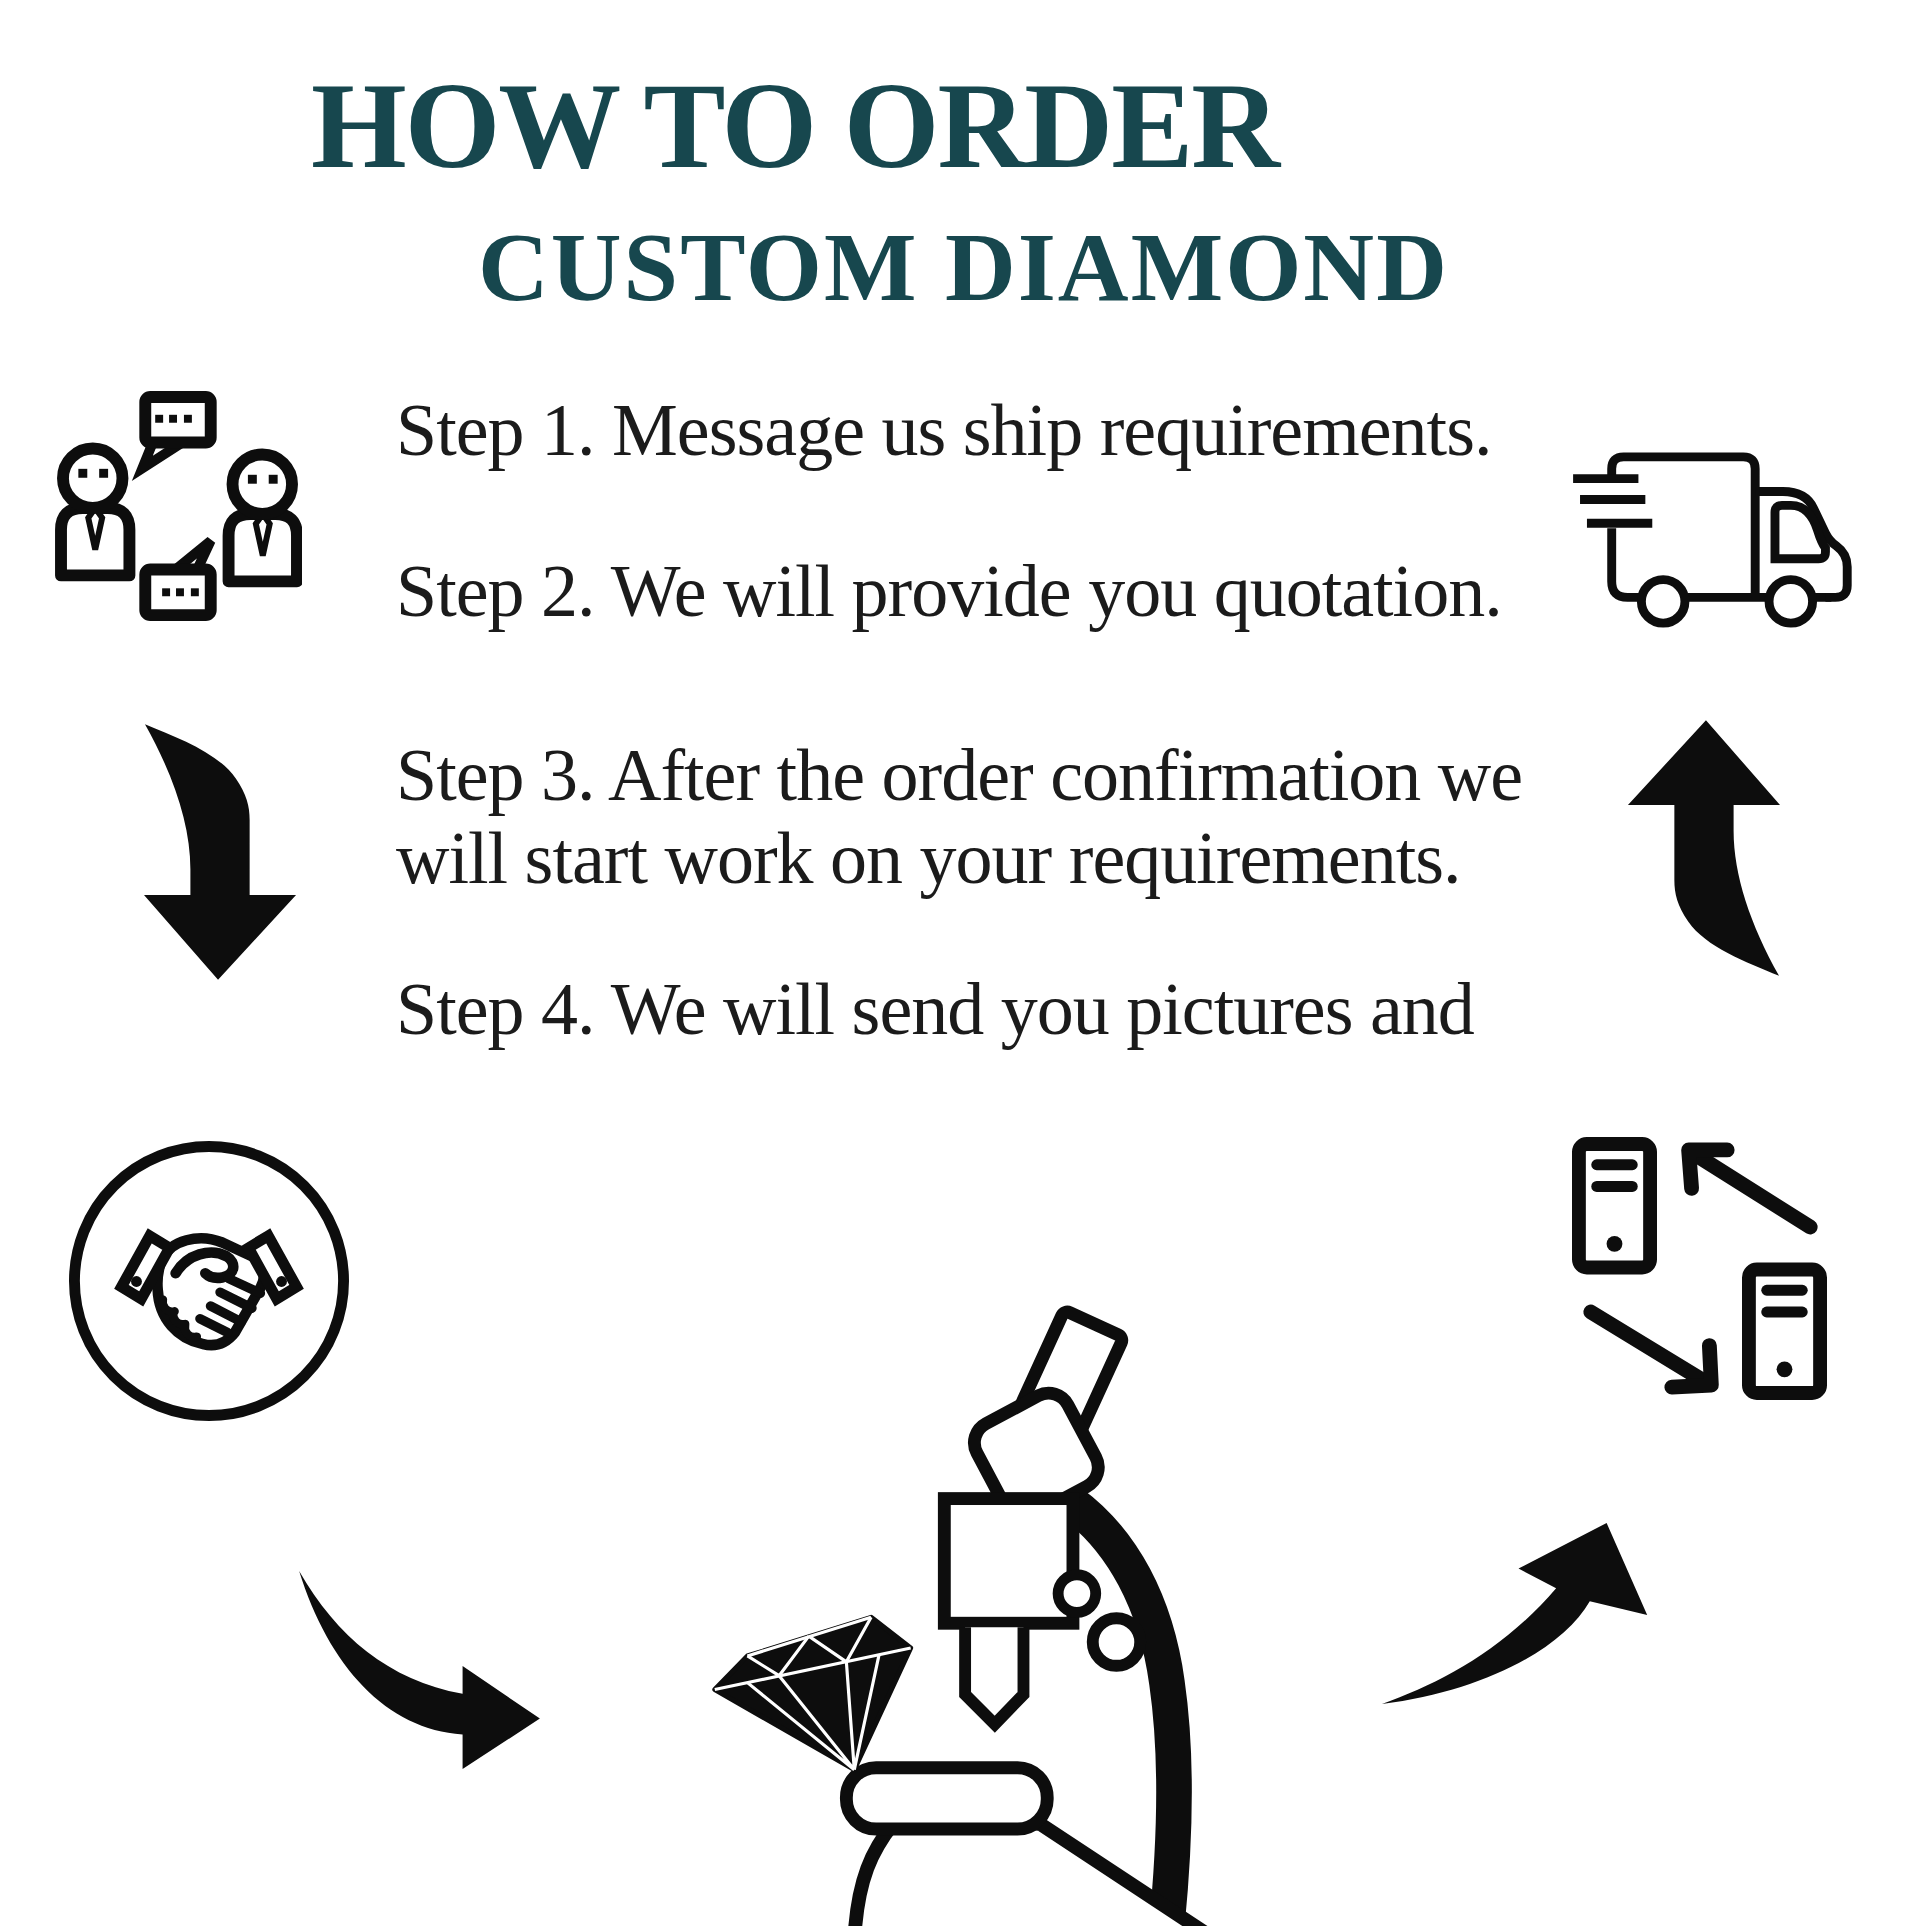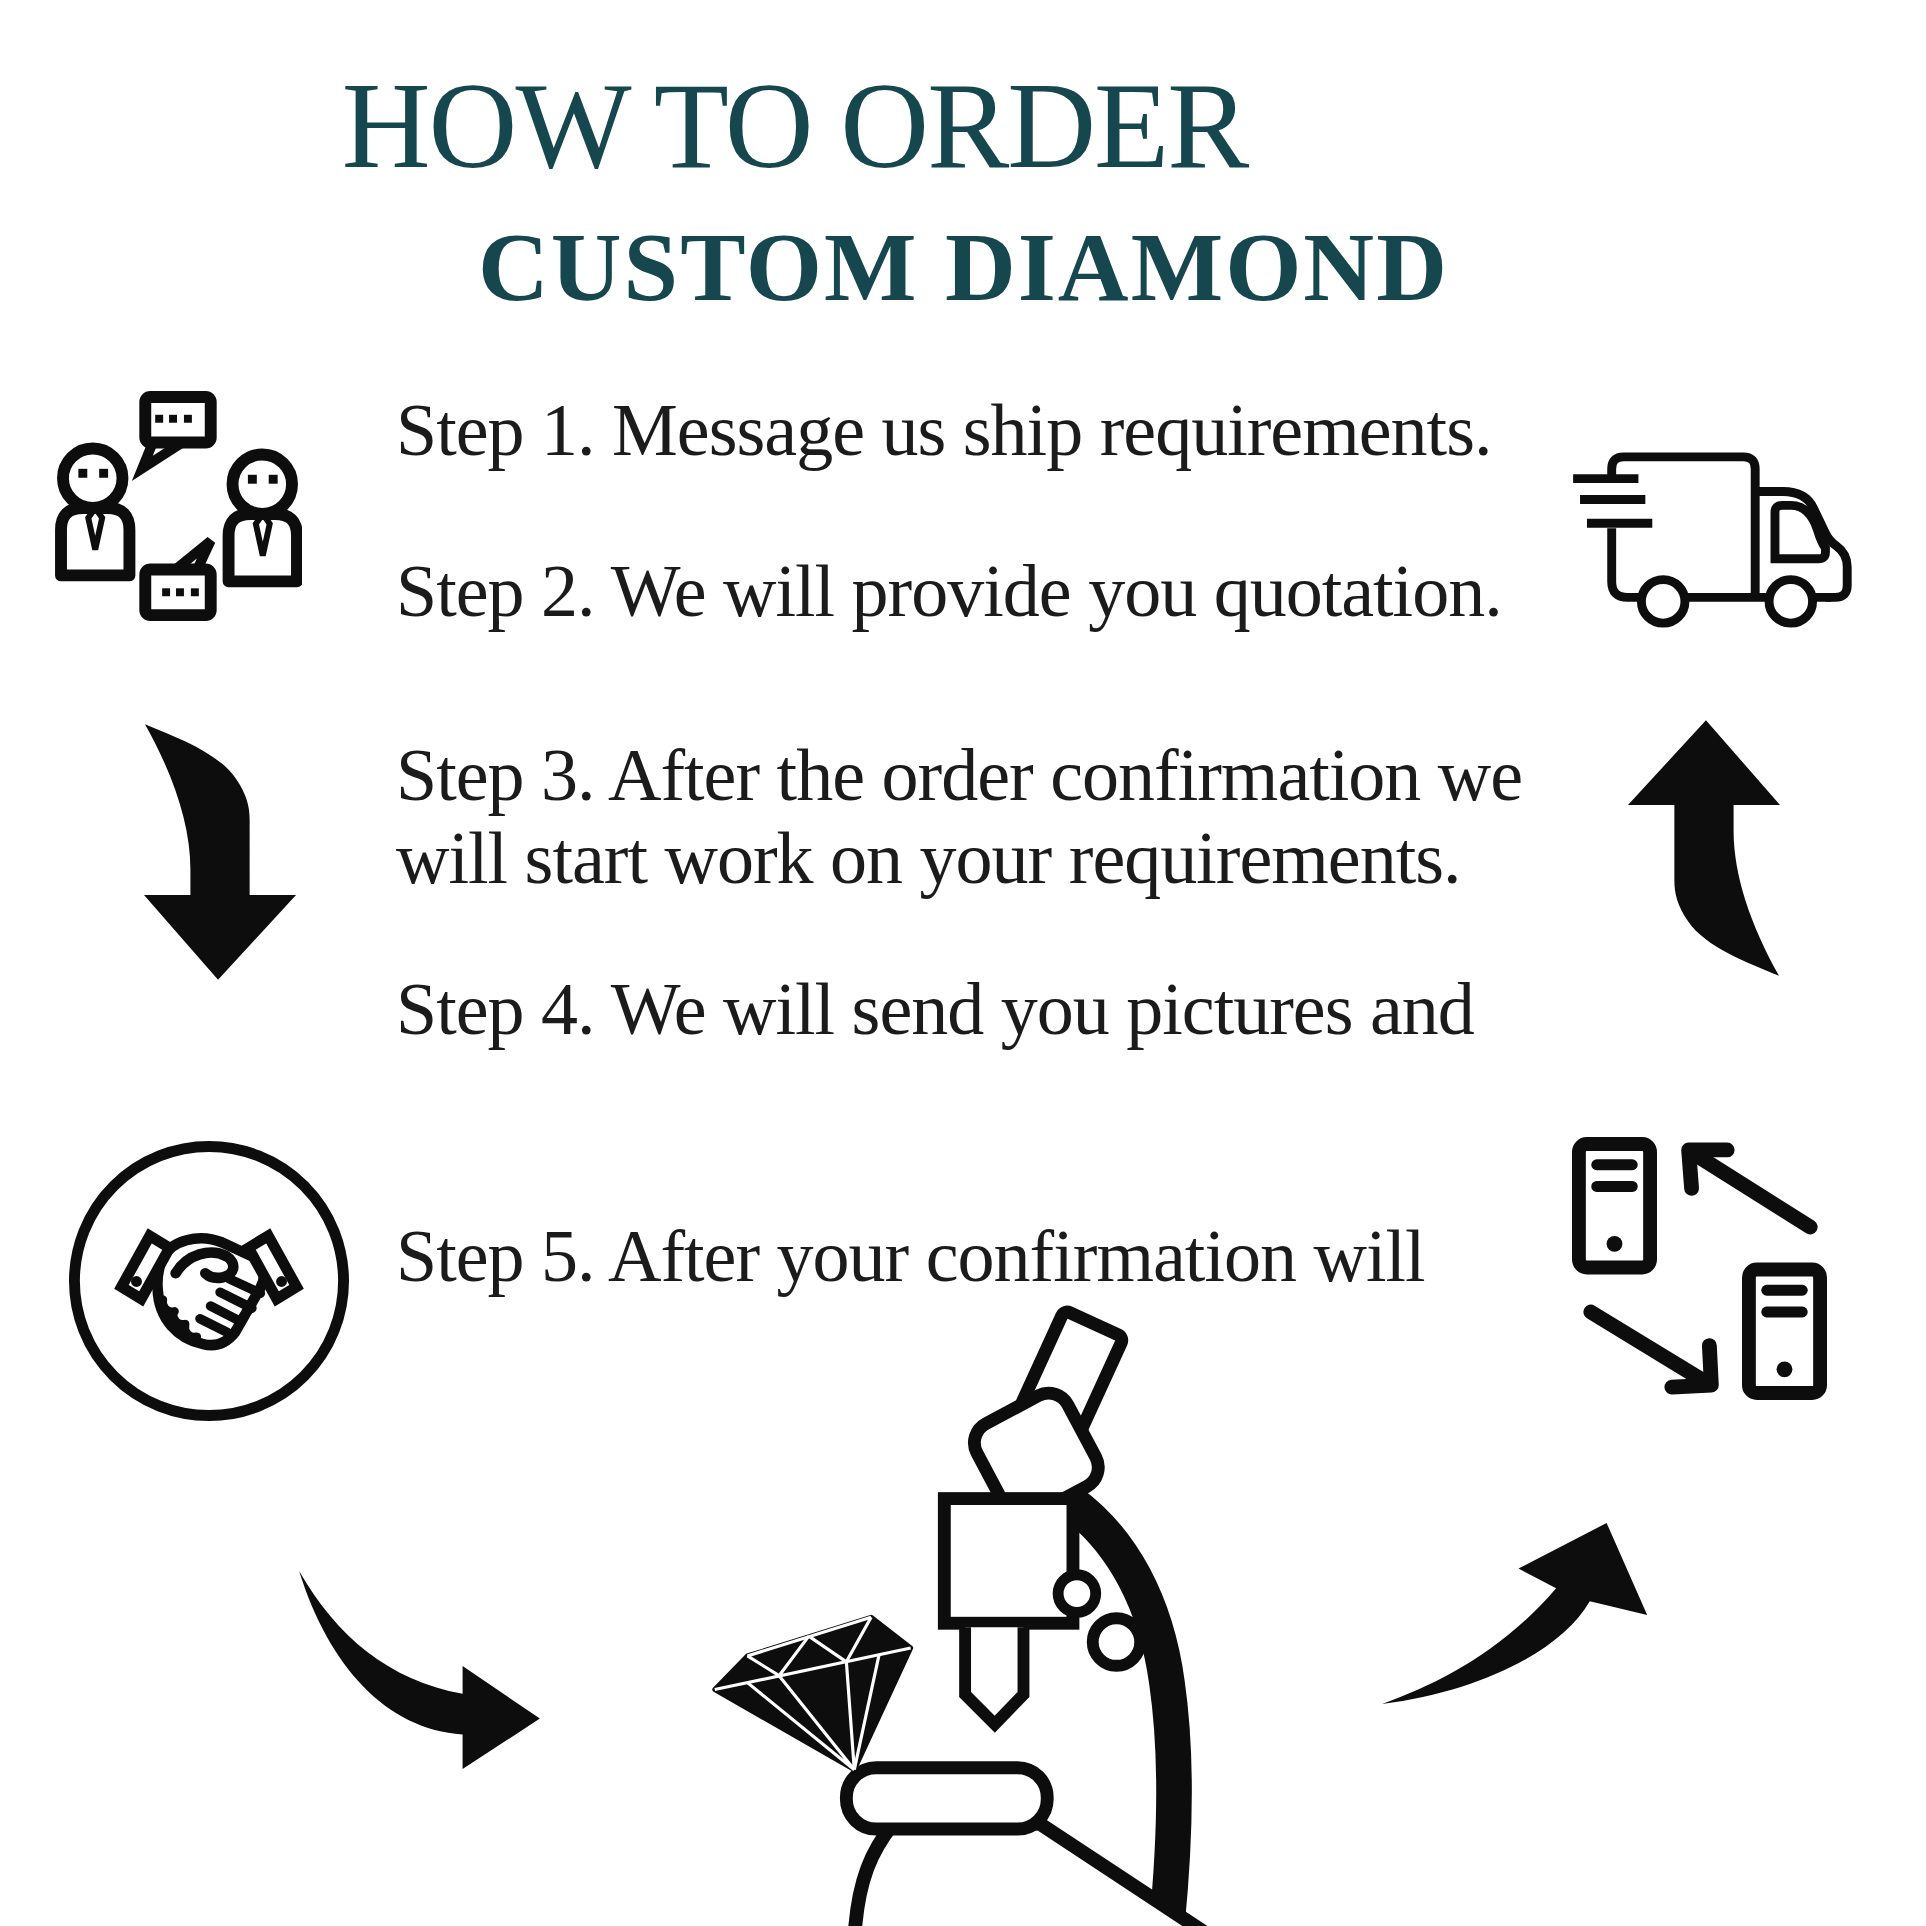--- a/index.html
+++ b/index.html
@@ -1,21 +1,21 @@
 <!DOCTYPE html>
 <html><head>
 <meta charset="utf-8">
 <style>
   html,body{margin:0;padding:0;}
   body{width:1927px;height:1927px;position:relative;background:#ffffff;overflow:hidden;
        font-family:"Liberation Serif", serif;}
   .abs{position:absolute;}
 
   
-  #title-line1{font-size:123px;font-weight:400;line-height:1;letter-spacing:-2px;color:#17474e;
+  #title-line1{font-size:123px;font-weight:700;line-height:1;letter-spacing:-2px;color:#17474e;
                position:absolute;width:1589px;text-align:center;top:64px;left:0;}
   #title-line2{font-size:98px;font-weight:700;line-height:1;letter-spacing:2px;color:#17474e;
                position:absolute;width:1927px;text-align:center;top:176px;left:0;margin-top:42px;}
 
   
   .step{left:396px;width:1238px;font-size:74px;line-height:83px;color:#1b1b1b;
         letter-spacing:-1px;}
   .step b{font-weight:400;}
   #step1{top:389px;}
   #step2{top:550px;}
@@ -47,21 +47,20 @@
   <div><b>Step 2</b><span>. We will provide you quotation.</span></div>
 </div>
 <div id="step3" class="abs step">
   <div><b>Step 3</b><span>. After the order confirmation we</span></div>
   <div>will start work on your requirements.</div>
 </div>
 <div id="step4" class="abs step">
   <div><b>Step 4</b><span>. We will send you pictures and</span></div>
 </div>
 <div id="step5" class="abs step">
-  <div><b>Step 5</b><span>. After your confirmation will</span></div>
 </div>
 
 <svg id="icon-conversation" class="abs" width="248" height="234" viewBox="0 0 250 236">
 
   <path d="M 102 46 L 89 78 L 134 49 Z" fill="#ffffff" stroke="#0d0d0d" stroke-width="10" stroke-linejoin="miter"></path>
   <rect x="92" y="6" width="66" height="46" rx="5" fill="#ffffff" stroke="#0d0d0d" stroke-width="12"></rect>
 
   <path d="M 119 183 L 158 151 L 143 183 Z" fill="#ffffff" stroke="#0d0d0d" stroke-width="10" stroke-linejoin="miter"></path>
   <rect x="92" y="180" width="66" height="46" rx="5" fill="#ffffff" stroke="#0d0d0d" stroke-width="12"></rect>
 

